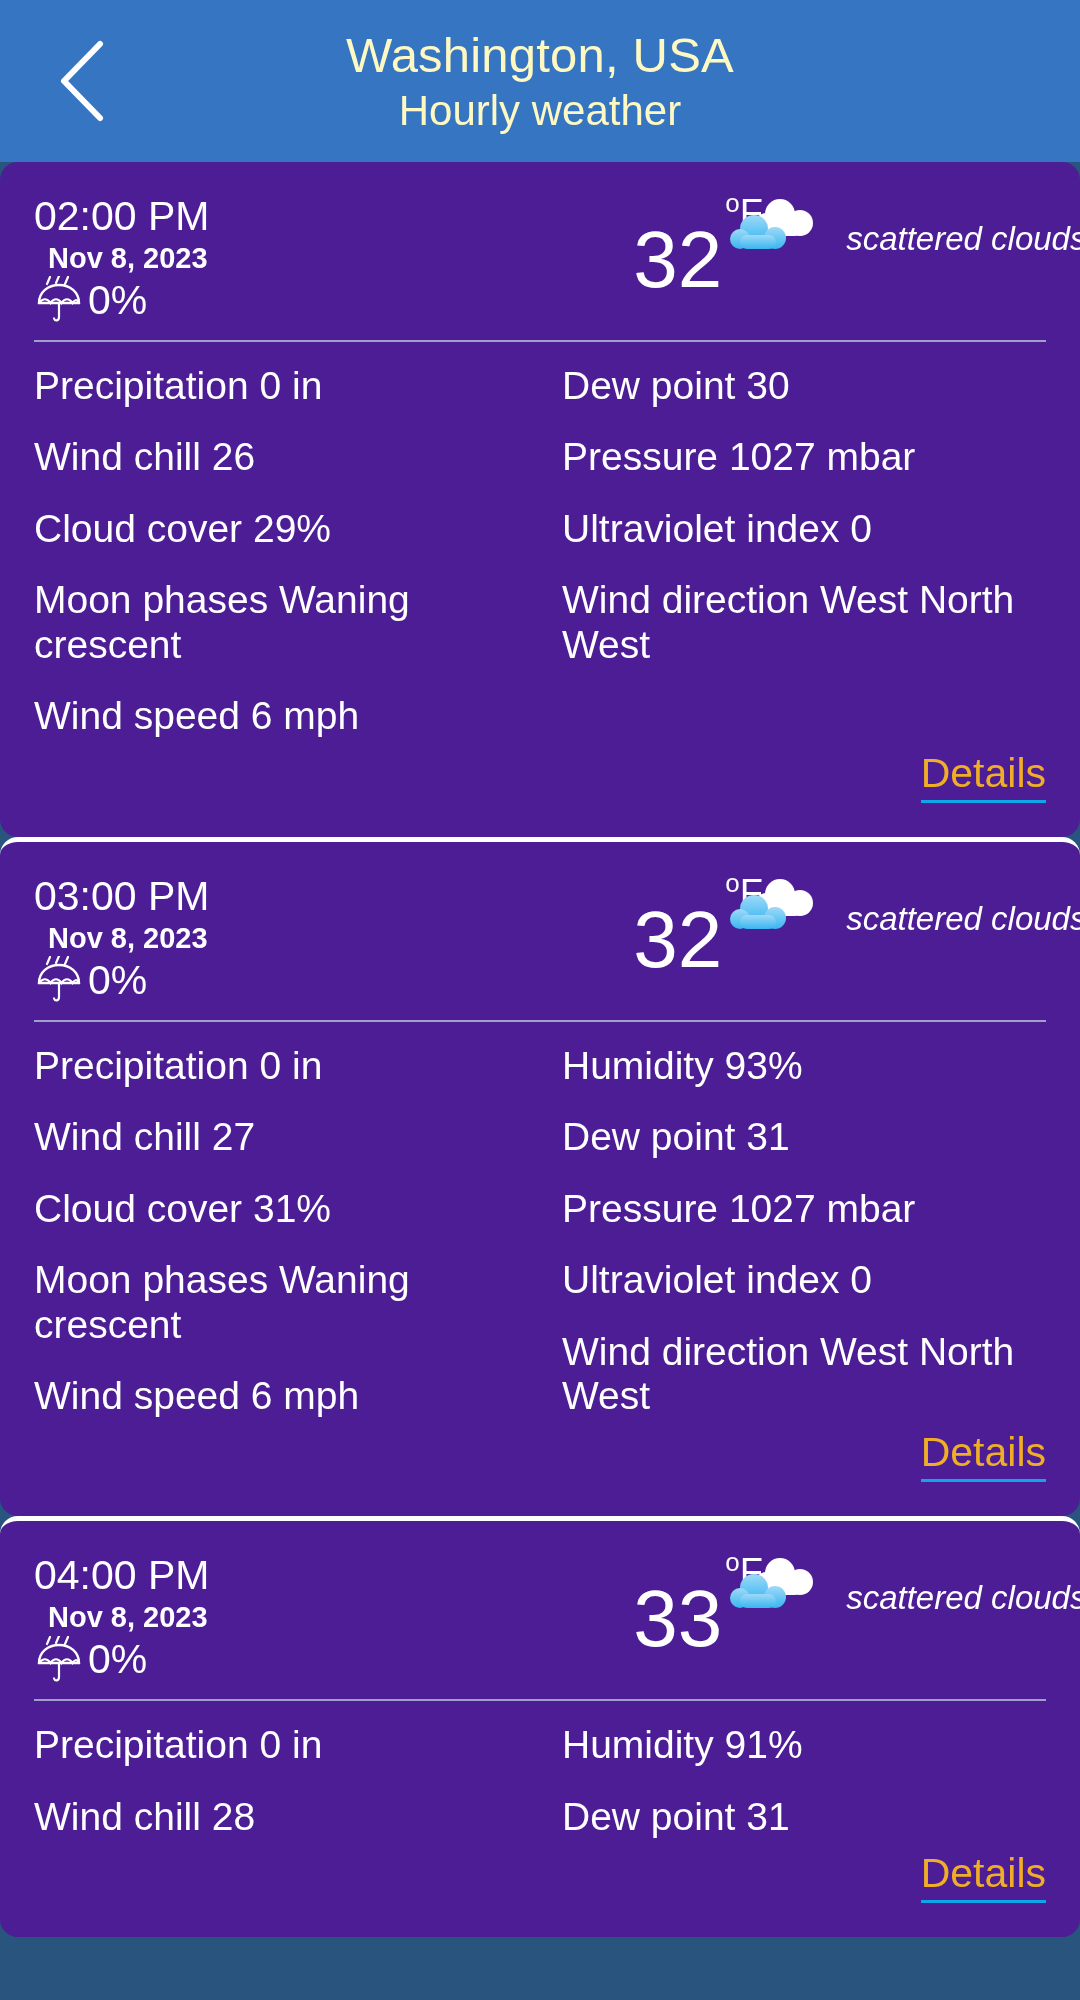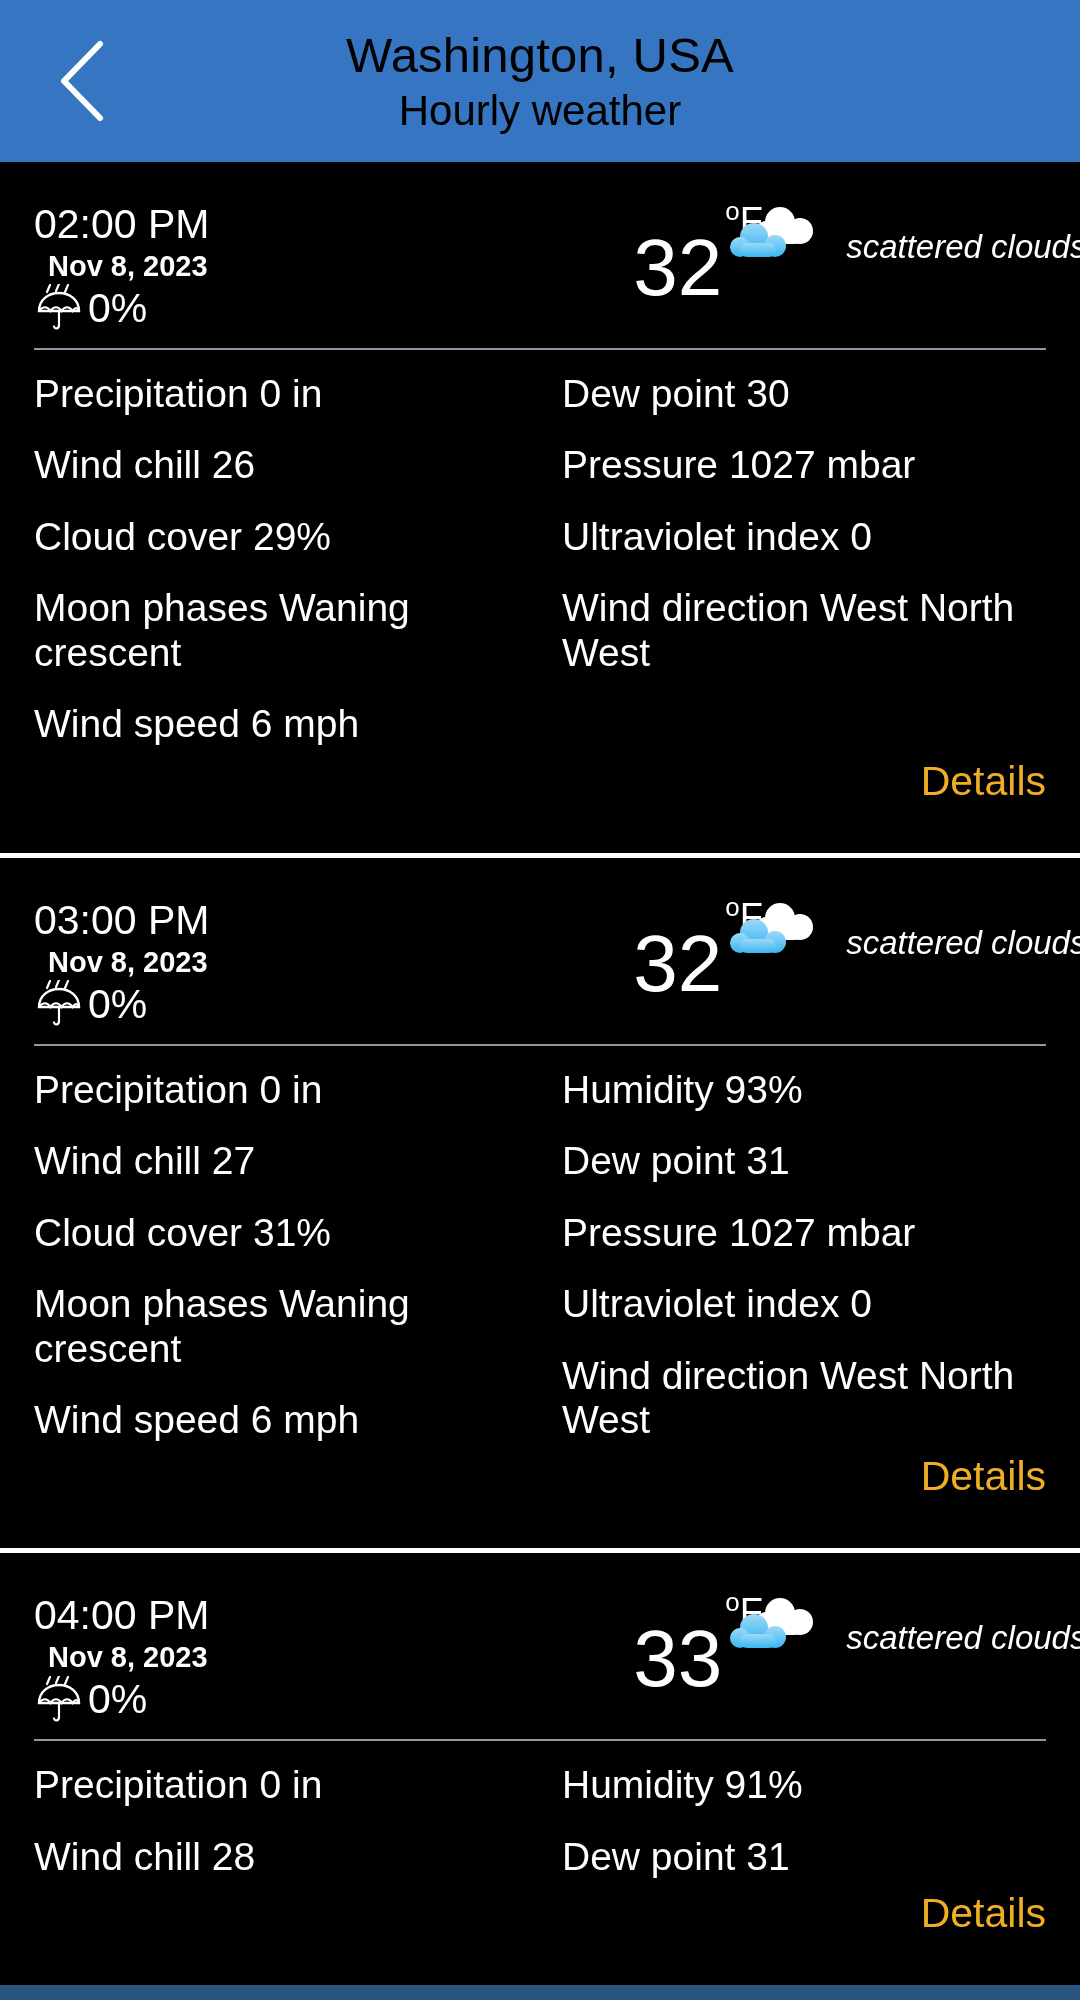--- a/index.html
+++ b/index.html
@@ -14,28 +14,29 @@
   
   .header {
     height:162px; background:#3575c2;
     position:relative; display:flex; align-items:center; justify-content:center;
   }
   .back-btn {
     position:absolute; left:34px; top:50%; transform:translateY(-50%);
     width:96px; height:96px; display:flex; align-items:center; justify-content:center;
   }
   .back-btn svg { display:block; }
-  .header-titles { text-align:center; color:#000000; line-height:1.08; }
+  .header-titles { text-align:center; color:#fef9c3; line-height:1.08; }
   .header-city { font-size:49px; font-weight:400; letter-spacing:0.2px; }
   .header-sub  { font-size:42px; font-weight:400; margin-top:6px; }
 
   
   .card {
-    background:#000000; border-top:5px solid #ffffff;
-    padding:16px 34px;
+    background:#4c1d95; border-top:5px solid #ffffff;
+    padding:8px 34px;
+    border-radius:18px;
   }
   .card:first-of-type { border-top:none; }
   .card-top {
     display:flex; align-items:flex-start; position:relative;
     padding-top:24px; height:160px;
   }
   .ct-left { width:38%; color:#ffffff; }
   .ct-time { font-size:41px; line-height:1.12; font-weight:400; }
   .ct-date { font-size:29px; line-height:1.12; font-weight:700; margin-top:2px;margin-left:14px; }
   .ct-precip { display:flex; align-items:center; margin-top:2px; }
@@ -73,21 +74,21 @@
   .col { width:50%; }
   .col.right { padding-left:22px; }
   .row {
     font-size:39px; color:#ffffff; line-height:1.14;
     margin-bottom:27px; font-weight:400;
   }
   .row:last-child { margin-bottom:0; }
 
   .details-wrap { display:flex; justify-content:flex-end; padding:10px 0 26px 0; }
   .details-link {
-    font-size:41px; color:#f0ae26; border-bottom:3px solid #000000;
+    font-size:41px; color:#f0ae26; border-bottom:3px solid #0ea5e9;
     padding-bottom:6px; line-height:1;
   }
 </style>
 </head>
 <body>
 
 <div class="screen">
 
   <div class="header">
     <div class="back-btn">

